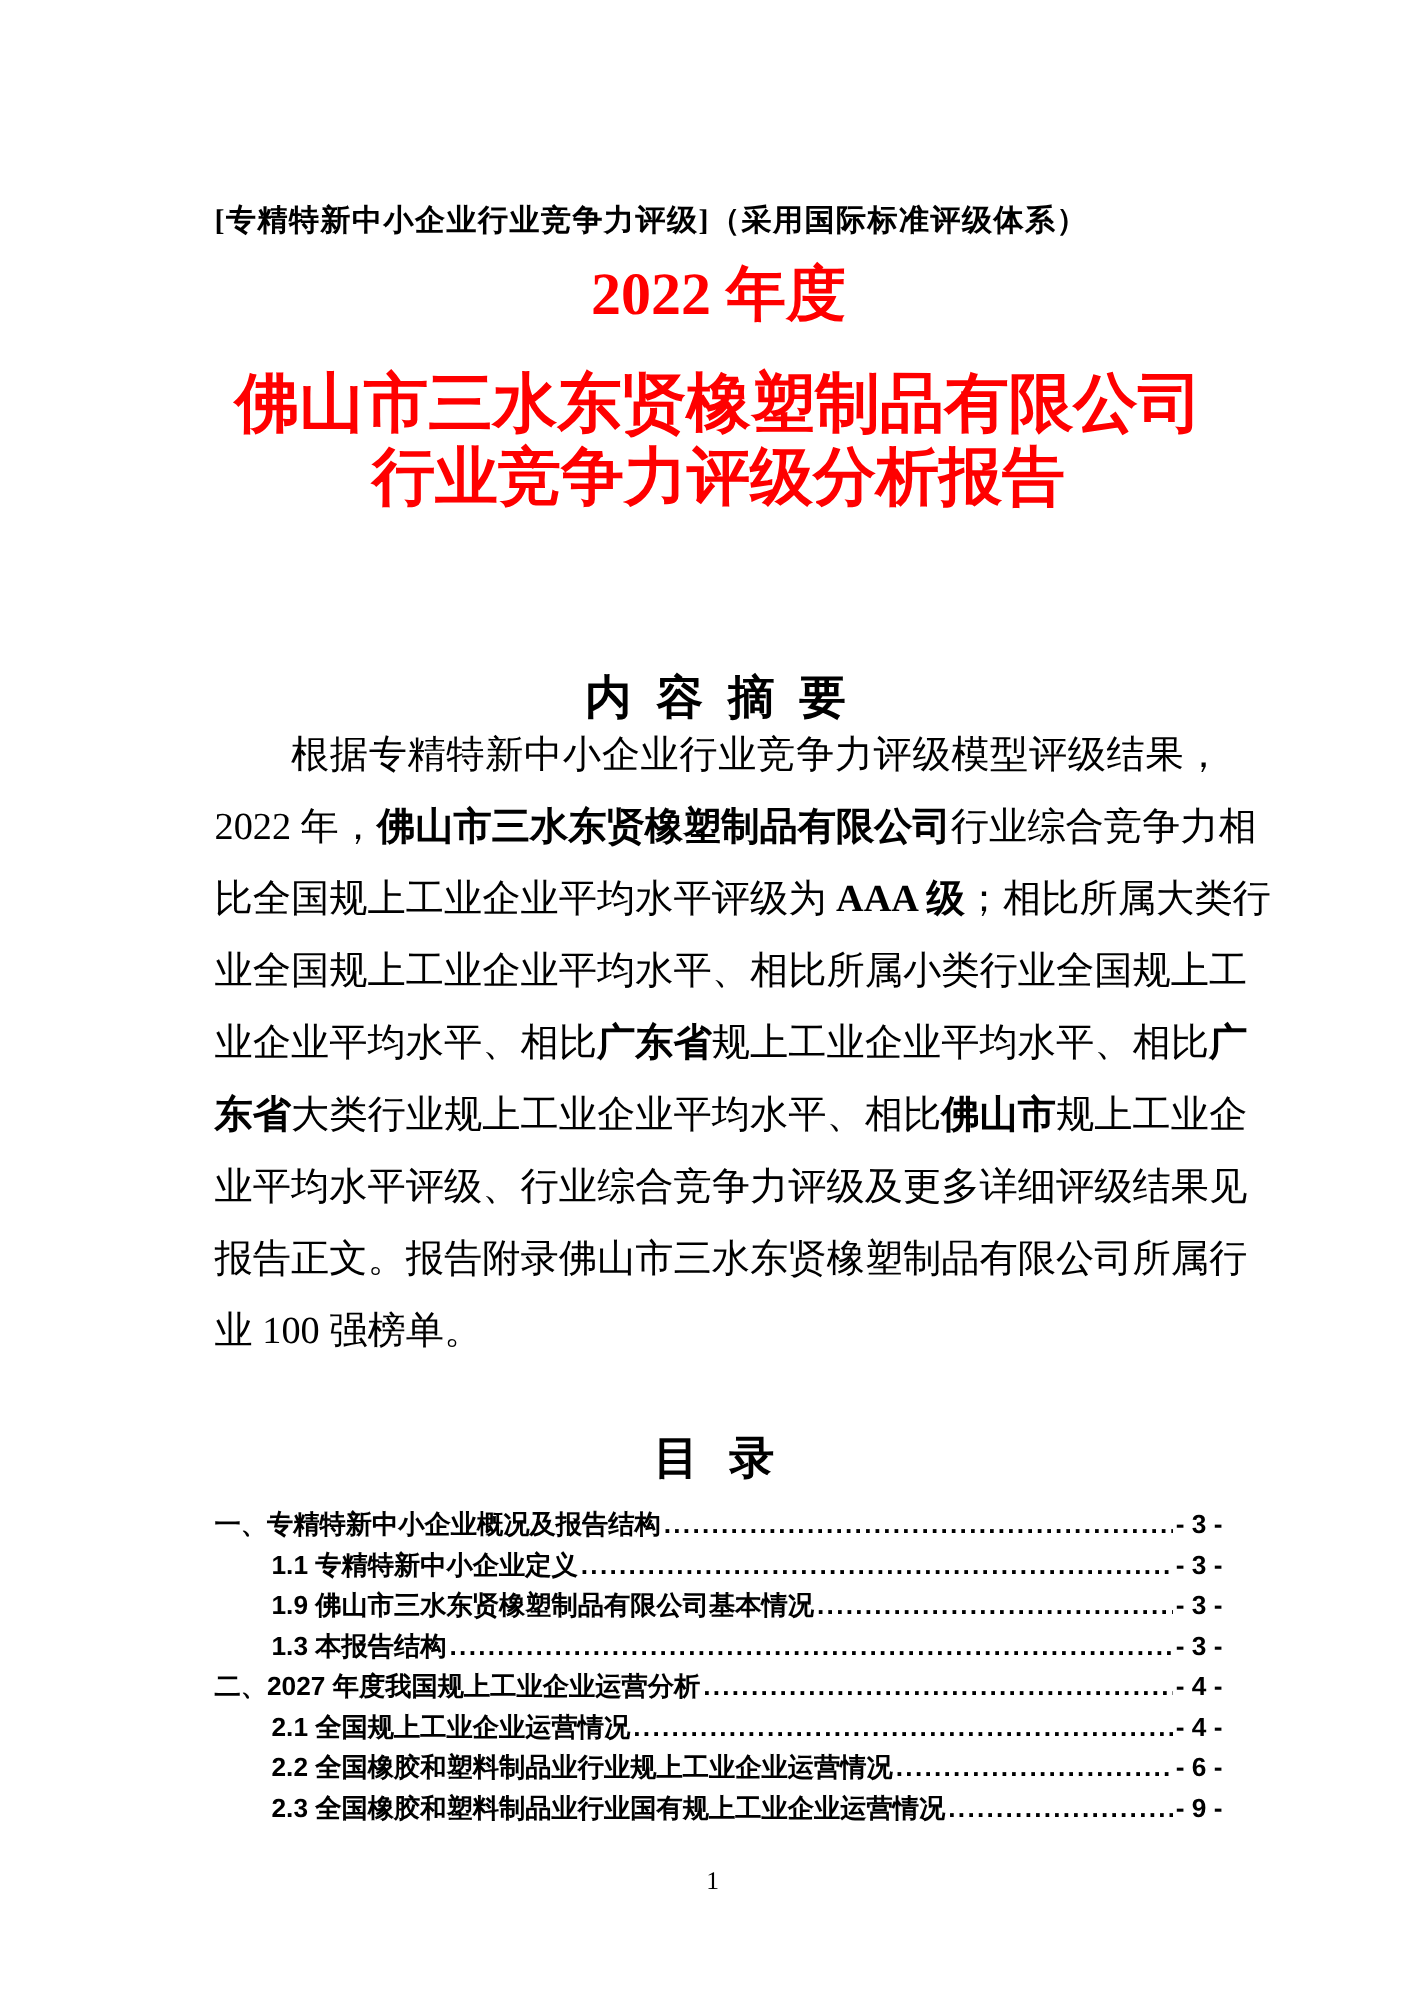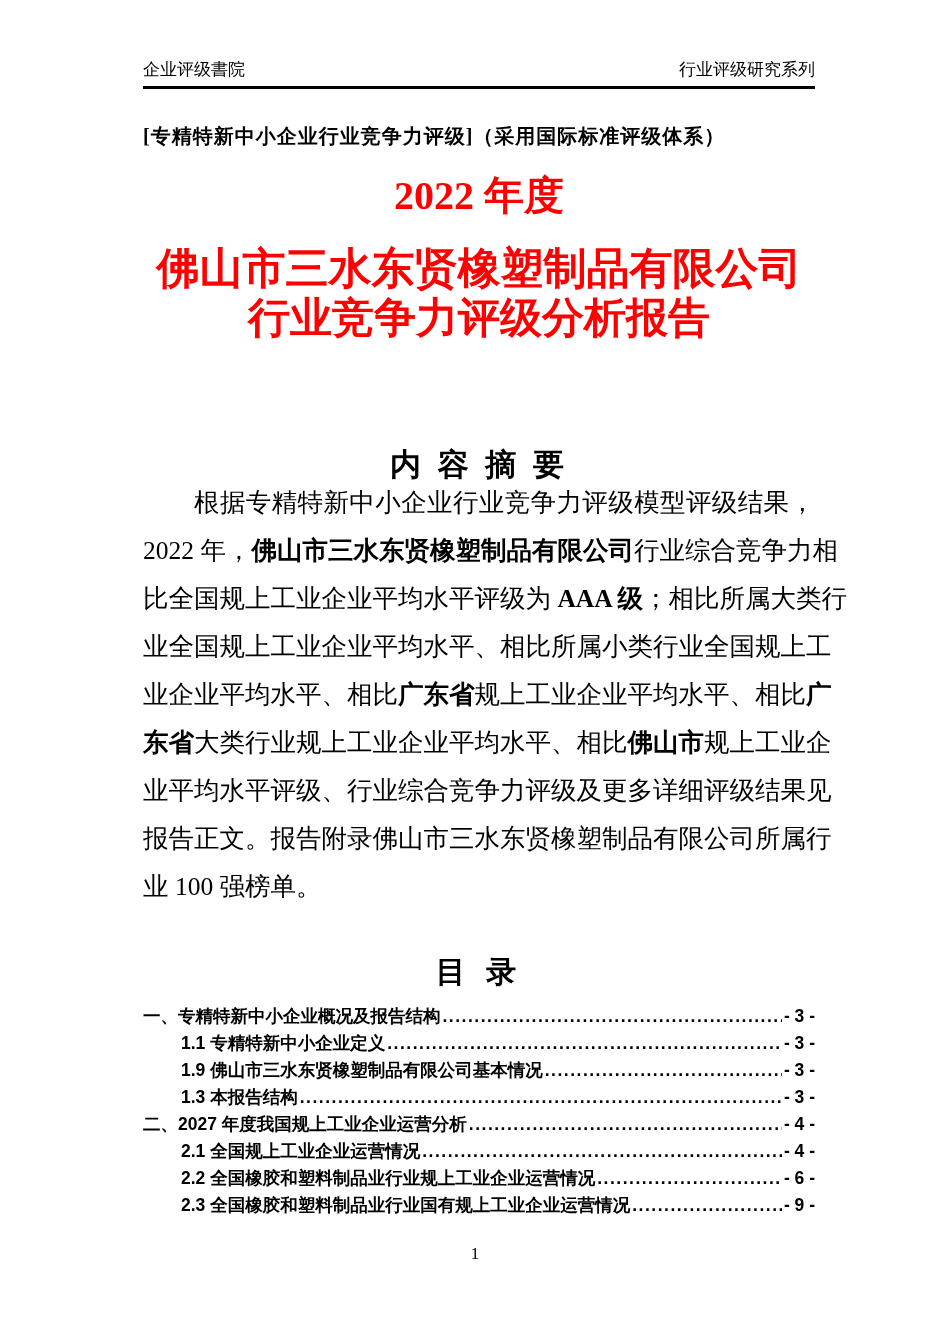--- a/index.html
+++ b/index.html
@@ -18,21 +18,21 @@
     top:58px;
     display:flex;justify-content:space-between;align-items:flex-end;
     border-bottom:3px solid #000;
     padding-bottom:5px;
     font-family:"Liberation Sans","DejaVu Sans",sans-serif;
     font-size:17px;
   }
 
   
   .series{
-    top:123px;
+    top:133px;
     font-size:20px;font-weight:bold;
     letter-spacing:1px;
   }
 
   
   .t-red{color:var(--accent,#ff0000);text-align:center;font-weight:bold;}
   .t-year{top:168px;font-size:40px;}
   .t-company{top:240px;font-size:43px;}
   .t-report{top:290px;font-size:42px;text-align:center;}
   .t-edition{top:370px;font-size:30px;}
@@ -74,24 +74,20 @@
   .pagenum{
     position:absolute;left:0;right:0;top:1244px;
     text-align:center;font-size:17px;
   }
 </style>
 </head>
 <body>
 
 <div class="page" style="--accent: #ff0000;">
 
-  <div class="content-col hdr">
-    <span>企业评级書院</span>
-    <span>行业评级研究系列</span>
-  </div>
 
   <div class="content-col series">[专精特新中小企业行业竞争力评级]（采用国际标准评级体系）</div>
 
   <div class="content-col t-red t-year">2022 年度</div>
   <div class="content-col t-red t-company">佛山市三水东贤橡塑制品有限公司</div>
   <div class="content-col t-red t-report">行业竞争力评级分析报告</div>
 
   <div class="content-col sum-head">内 容 摘 要</div>
 
   <div class="content-col sum-body" id="summary-body">

